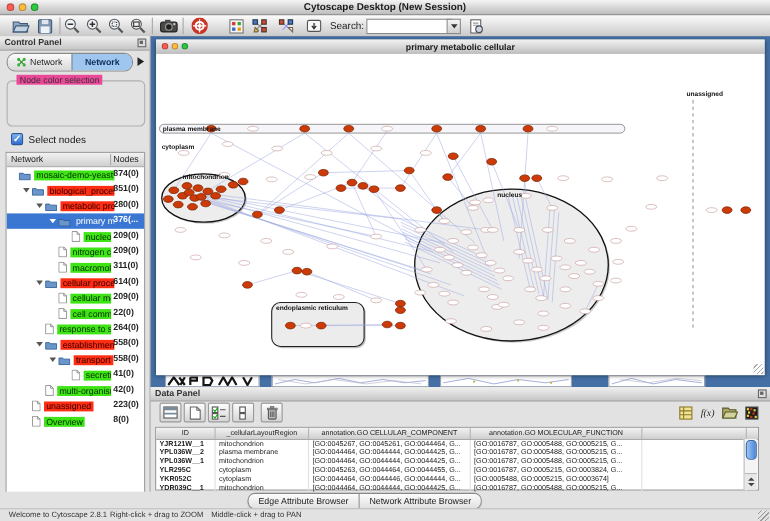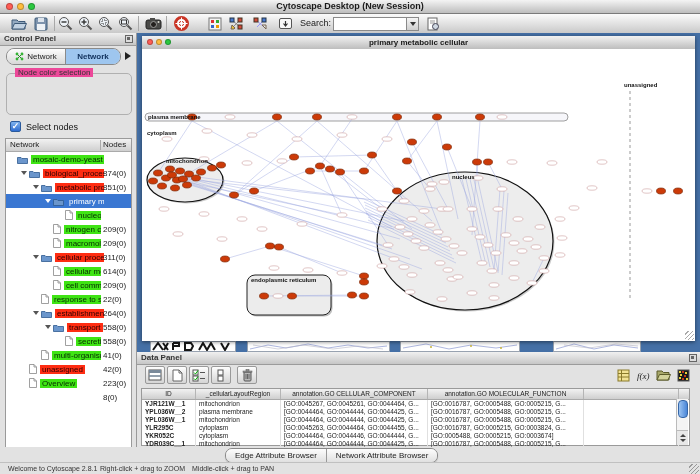--- a/index.html
+++ b/index.html
@@ -45,21 +45,21 @@
   .treehead .cd{position:absolute;left:94px;top:1px;width:1px;height:10px;background:#aaa;}
   .tree-row{position:relative;height:14px;font-size:8px;white-space:nowrap;display:flex;align-items:center;}
   .tree-row.sel{background:var(--selblue,#3a77d2);color:#fff;}
   .tri{width:0;height:0;border-left:3px solid transparent;border-right:3px solid transparent;border-top:4px solid #555;margin-right:2px;flex:none;}
   .tree-row.sel .tri{border-top-color:#fff;}
   .ticon{flex:none;margin-right:3px;display:inline-flex;}
   .tlabel{padding:0 2px;overflow:hidden;text-overflow:clip;flex:none;max-width:70px;}
   .hl-green{background:var(--green,#3fe414);color:#052c00;}
   .hl-red{background:var(--red,#ff2d12);color:#2d0000;}
   .tree-row.sel .tlabel{background:transparent;color:#fff;}
-  .tnodes{position:absolute;left:97px;top:16px;line-height:11px;}
+  .tnodes{position:absolute;left:97px;top:0;line-height:11px;font-weight:bold;}
   
   .desktop{position:absolute;left:137px;top:33px;width:563px;height:319px;background:var(--desktop,#4570a6);overflow:hidden;}
   .netwin{position:absolute;left:5px;top:3px;width:553px;height:305px;background:#fff;box-shadow:0 1px 4px rgba(0,0,0,.5);}
   .netbar{position:absolute;left:0;top:0;right:0;height:13px;background:linear-gradient(#f2f2f2,#bdbdbd);border-bottom:1px solid #7a7a7a;}
   .netbar .ntitle{position:absolute;left:0;right:0;top:0;height:13px;line-height:13px;text-align:center;font-weight:bold;font-size:8px;color:#1a1a1a;}
   .netlights{position:absolute;left:5px;top:3px;display:flex;gap:3px;}
   .netlights .light{width:6px;height:6px;}
   .netcanvas{position:absolute;left:0;top:13px;width:553px;height:292px;background:#fff;overflow:hidden;}
   .grip{position:absolute;right:1px;bottom:1px;width:9px;height:9px;background:
     repeating-linear-gradient(135deg,transparent 0 2px,#aaa 2px 3px);}

